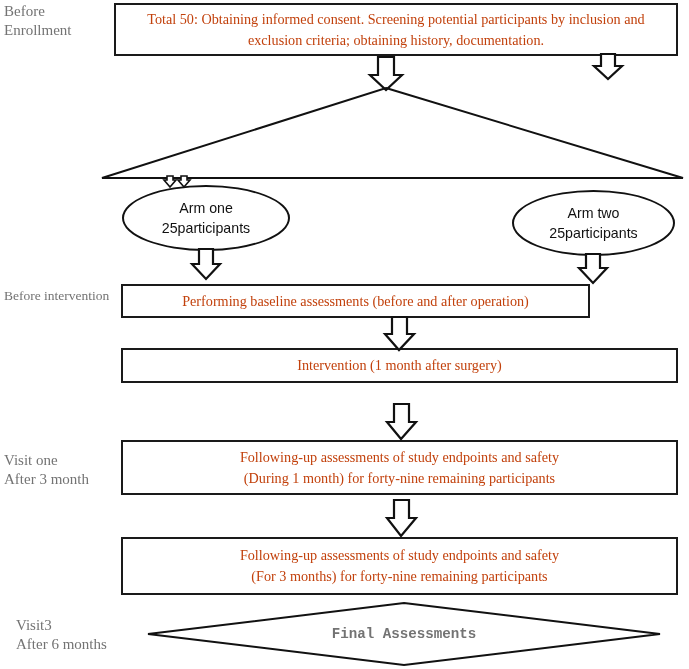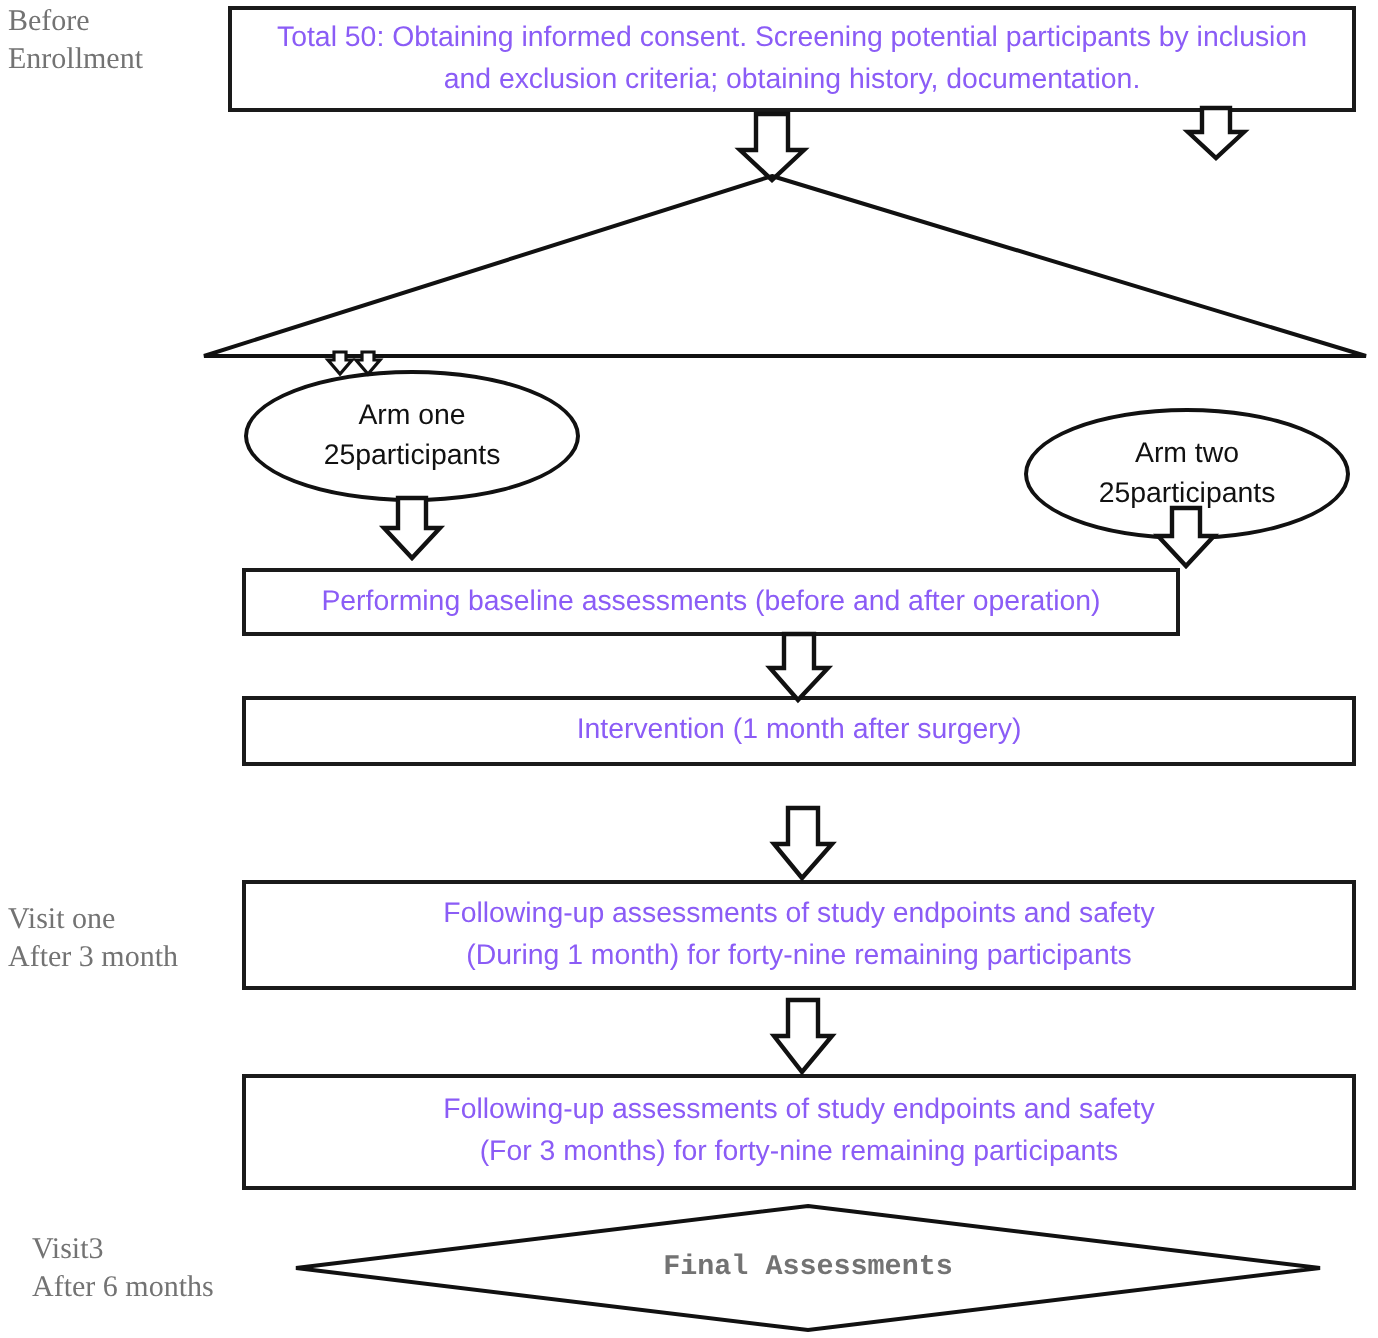--- a/index.html
+++ b/index.html
@@ -37,24 +37,24 @@
   
   .box {
     position: absolute;
     box-sizing: border-box;
     border: 2.2px solid #1a1a1a;
     background: #ffffff;
     display: flex;
     align-items: center;
     justify-content: center;
     text-align: center;
-    font-family: Liberation Sans, sans-serif;
+    font-family: Liberation Serif, serif;
     font-size: 14.2px;
     line-height: 21px;
-    color: #8b5cf6;
+    color: #c2410c;
     padding: 4px 10px;
   }
   .box .txt { display: block; white-space: pre-line; }
 
   
   .ellipse {
     position: absolute;
     box-sizing: border-box;
     border: 2.2px solid #111;
     border-radius: 50%;
@@ -107,20 +107,21 @@
   }
 </style>
 </head>
 <body>
 
 <div id="canvas">
 
   <div class="stage-label" style="left:4px; top:2px;">Before
 Enrollment</div>
 
+  <div class="stage-label small" style="left:4px; top:286px;">Before intervention</div>
 
   <div class="stage-label" style="left:4px; top:451px;">Visit one
 After 3 month</div>
 
 
   <div class="stage-label" style="left:16px; top:616px;">Visit3
 After 6 months</div>
 
   <div class="box" style="left:114px; top:3px; width:564px; height:53px;">
     <span class="txt">Total 50: Obtaining informed consent. Screening potential participants by inclusion and exclusion criteria; obtaining history, documentation.</span>
@@ -142,21 +143,21 @@
   <div class="box" style="left:121px; top:537px; width:557px; height:58px;">
     <span class="txt">Following-up assessments of study endpoints and safety
 (For 3 months) for forty-nine remaining participants</span>
   </div>
 
   <div class="ellipse" style="left:122px; top:185px; width:168px; height:66px;">
     <span class="txt">Arm one
 25participants</span>
   </div>
 
-  <div class="ellipse" style="left:512px; top:204px; width:163px; height:66px;">
+  <div class="ellipse" style="left:512px; top:190px; width:163px; height:66px;">
     <span class="txt">Arm two
 25participants</span>
   </div>
 
   <svg id="vec" viewBox="0 0 689 669">
 
     <polygon class="arrow" points="378,57 394,57 394,75 402,75 386,90 370,75 378,75"></polygon>
 
     <polygon class="arrow" points="601,54 615,54 615,66 622,66 608,79 594,66 601,66"></polygon>
 

